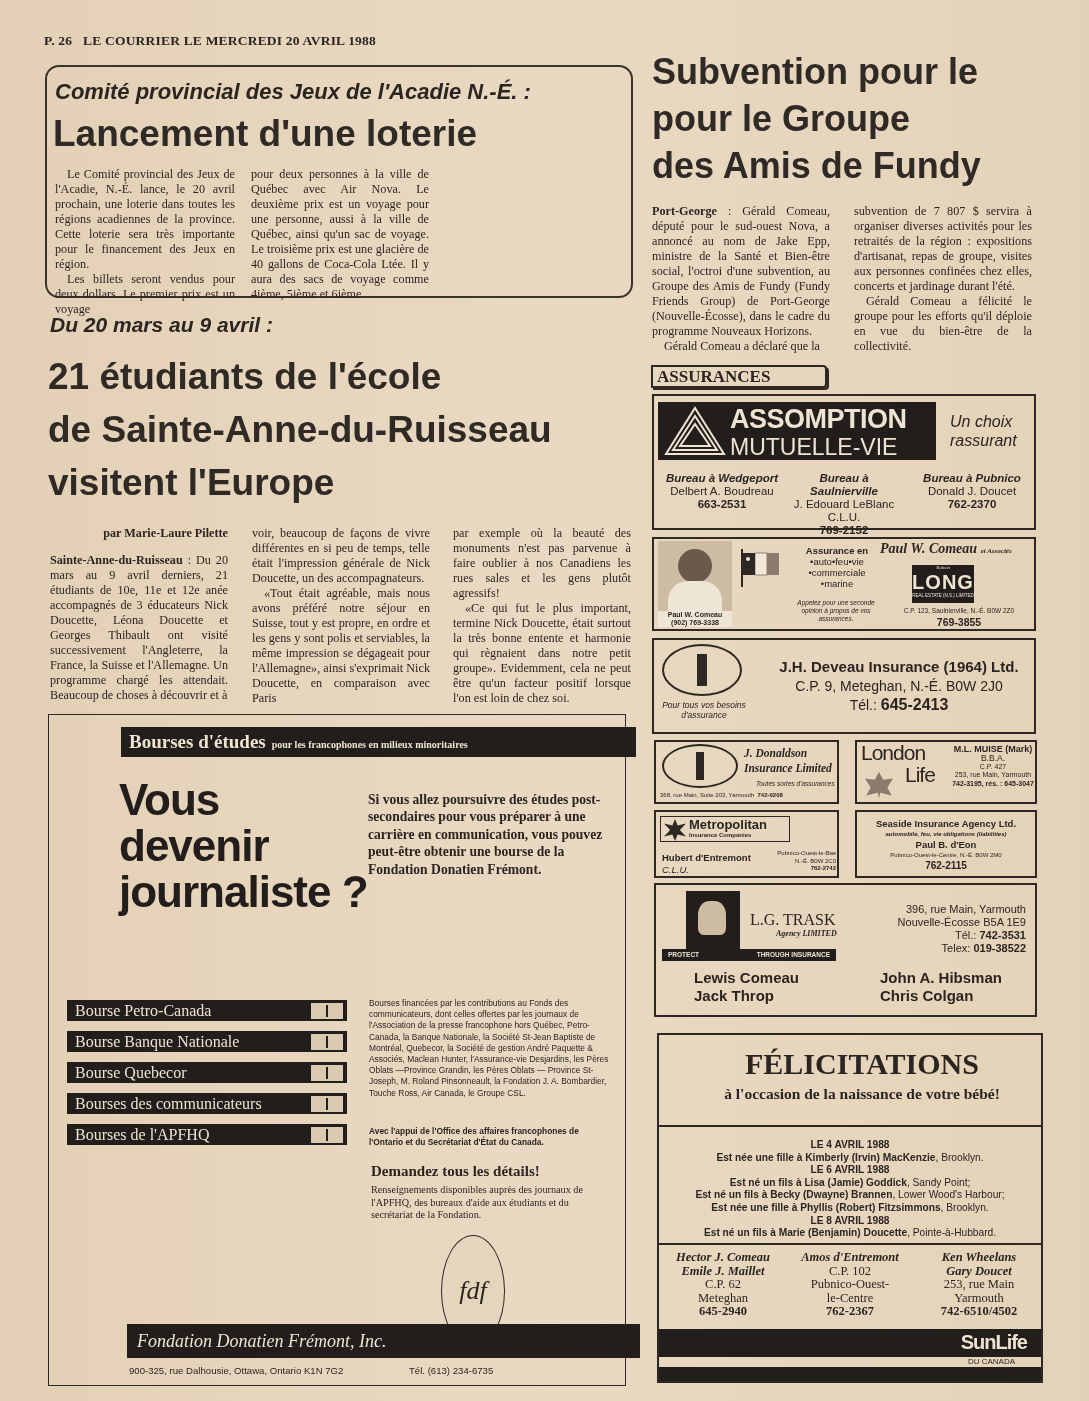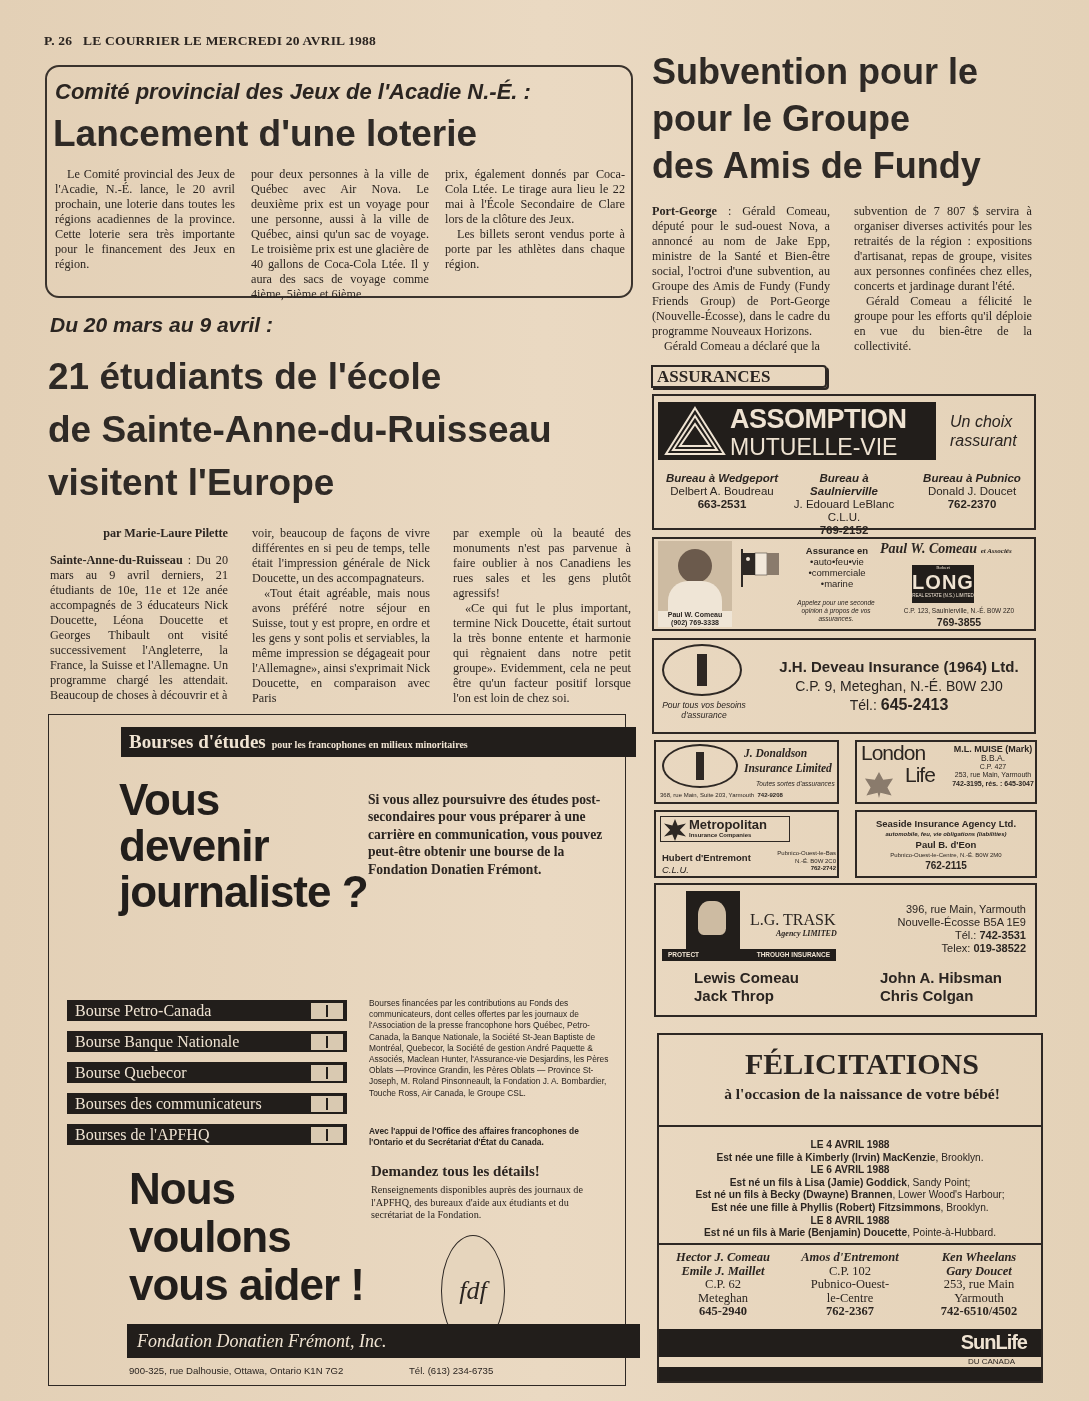--- a/index.html
+++ b/index.html
@@ -47,27 +47,24 @@
   <div class="abs folio">
     <span>P. 26</span>&nbsp;&nbsp;
     <span>LE COURRIER LE MERCREDI 20 AVRIL 1988</span>
   </div>
 
   <div class="abs lottery-box">
     <div class="abs kicker" style="left:8px;top:12px;">Comité provincial des Jeux de l'Acadie N.-É. :</div>
     <div class="abs headline-big" style="left:6px;top:46px;font-size:37px;">Lancement d'une loterie</div>
     <div class="abs body-text" style="left:8px;top:100px;width:180px;">
       <p>Le Comité provincial des Jeux de l'Acadie, N.-É. lance, le 20 avril prochain, une loterie dans toutes les régions acadiennes de la province. Cette loterie sera très importante pour le financement des Jeux en région.</p>
+      <p>Les billets seront vendus pour deux dollars. Le premier prix est un voyage</p>
     </div>
     <div class="abs body-text" style="left:204px;top:100px;width:178px;">
       <p class="noindent">pour deux personnes à la ville de Québec avec Air Nova. Le deuxième prix est un voyage pour une personne, aussi à la ville de Québec, ainsi qu'un sac de voyage. Le troisième prix est une glacière de 40 gallons de Coca-Cola Ltée. Il y aura des sacs de voyage comme 4ième, 5ième et 6ième</p>
-    </div>
-    <div class="abs body-text" style="left:398px;top:100px;width:180px;">
-      <p class="noindent">prix, également donnés par Coca-Cola Ltée. Le tirage aura lieu le 22 mai à l'École Secondaire de Clare lors de la clôture des Jeux.</p>
-      <p>Les billets seront vendus porte à porte par les athlètes dans chaque région.</p>
     </div>
   </div>
 
   <div class="abs" style="left:652px;top:48px;width:400px;">
     <div class="headline-big" style="font-size:36px;line-height:47px;">
       <div>Subvention pour le</div>
       <div>pour le Groupe</div>
       <div>des Amis de Fundy</div>
     </div>
   </div>
@@ -133,25 +130,20 @@
           <span class="book-icon"></span>
         </div>
     </div>
 
     <div class="abs sans" style="left:320px;top:283px;width:240px;font-size:8.4px;line-height:11.2px;">Bourses financées par les contributions au Fonds des communicateurs, dont celles offertes par les journaux de l'Association de la presse francophone hors Québec, Petro-Canada, la Banque Nationale, la Société St-Jean Baptiste de Montréal, Quebecor, la Société de gestion André Paquette &amp; Associés, Maclean Hunter, l'Assurance-vie Desjardins, les Pères Oblats —Province Grandin, les Pères Oblats — Province St-Joseph, M. Roland Pinsonneault, la Fondation J. A. Bombardier, Touche Ross, Air Canada, le Groupe CSL.</div>
     <div class="abs sans bold" style="left:320px;top:411px;width:240px;font-size:8.4px;line-height:11.2px;">Avec l'appui de l'Office des affaires francophones de l'Ontario et du Secrétariat d'État du Canada.</div>
 
     <div class="abs serif bold" style="left:322px;top:448px;font-size:15px;">Demandez tous les détails!</div>
     <div class="abs serif" style="left:322px;top:469px;width:240px;font-size:10.2px;line-height:12.6px;">Renseignements disponibles auprès des journaux de l'APFHQ, des bureaux d'aide aux étudiants et du secrétariat de la Fondation.</div>
 
-    <div class="abs sans bold" style="left:80px;top:450px;font-size:44px;line-height:48px;letter-spacing:-1px;color:#221e1b;">
-      <div>Nous</div>
-      <div>voulons</div>
-      <div>vous aider !</div>
-    </div>
 
     <div class="abs" style="left:392px;top:520px;width:64px;height:112px;border:1.5px solid #2e2824;border-radius:50%;background:#e6d5bd;display:flex;align-items:center;justify-content:center;">
       <span class="serif ital" style="font-size:26px;">fdf</span>
     </div>
     <div class="abs black-bar" style="left:78px;top:609px;width:513px;height:34px;display:flex;align-items:center;padding-left:10px;">
       <span class="serif ital" style="font-size:18px;">Fondation Donatien Frémont, Inc.</span>
     </div>
     <div class="abs sans" style="left:80px;top:650px;font-size:9.6px;">900-325, rue Dalhousie, Ottawa, Ontario K1N 7G2</div>
     <div class="abs sans" style="left:360px;top:650px;font-size:9.6px;">Tél. (613) 234-6735</div>
   </div>

